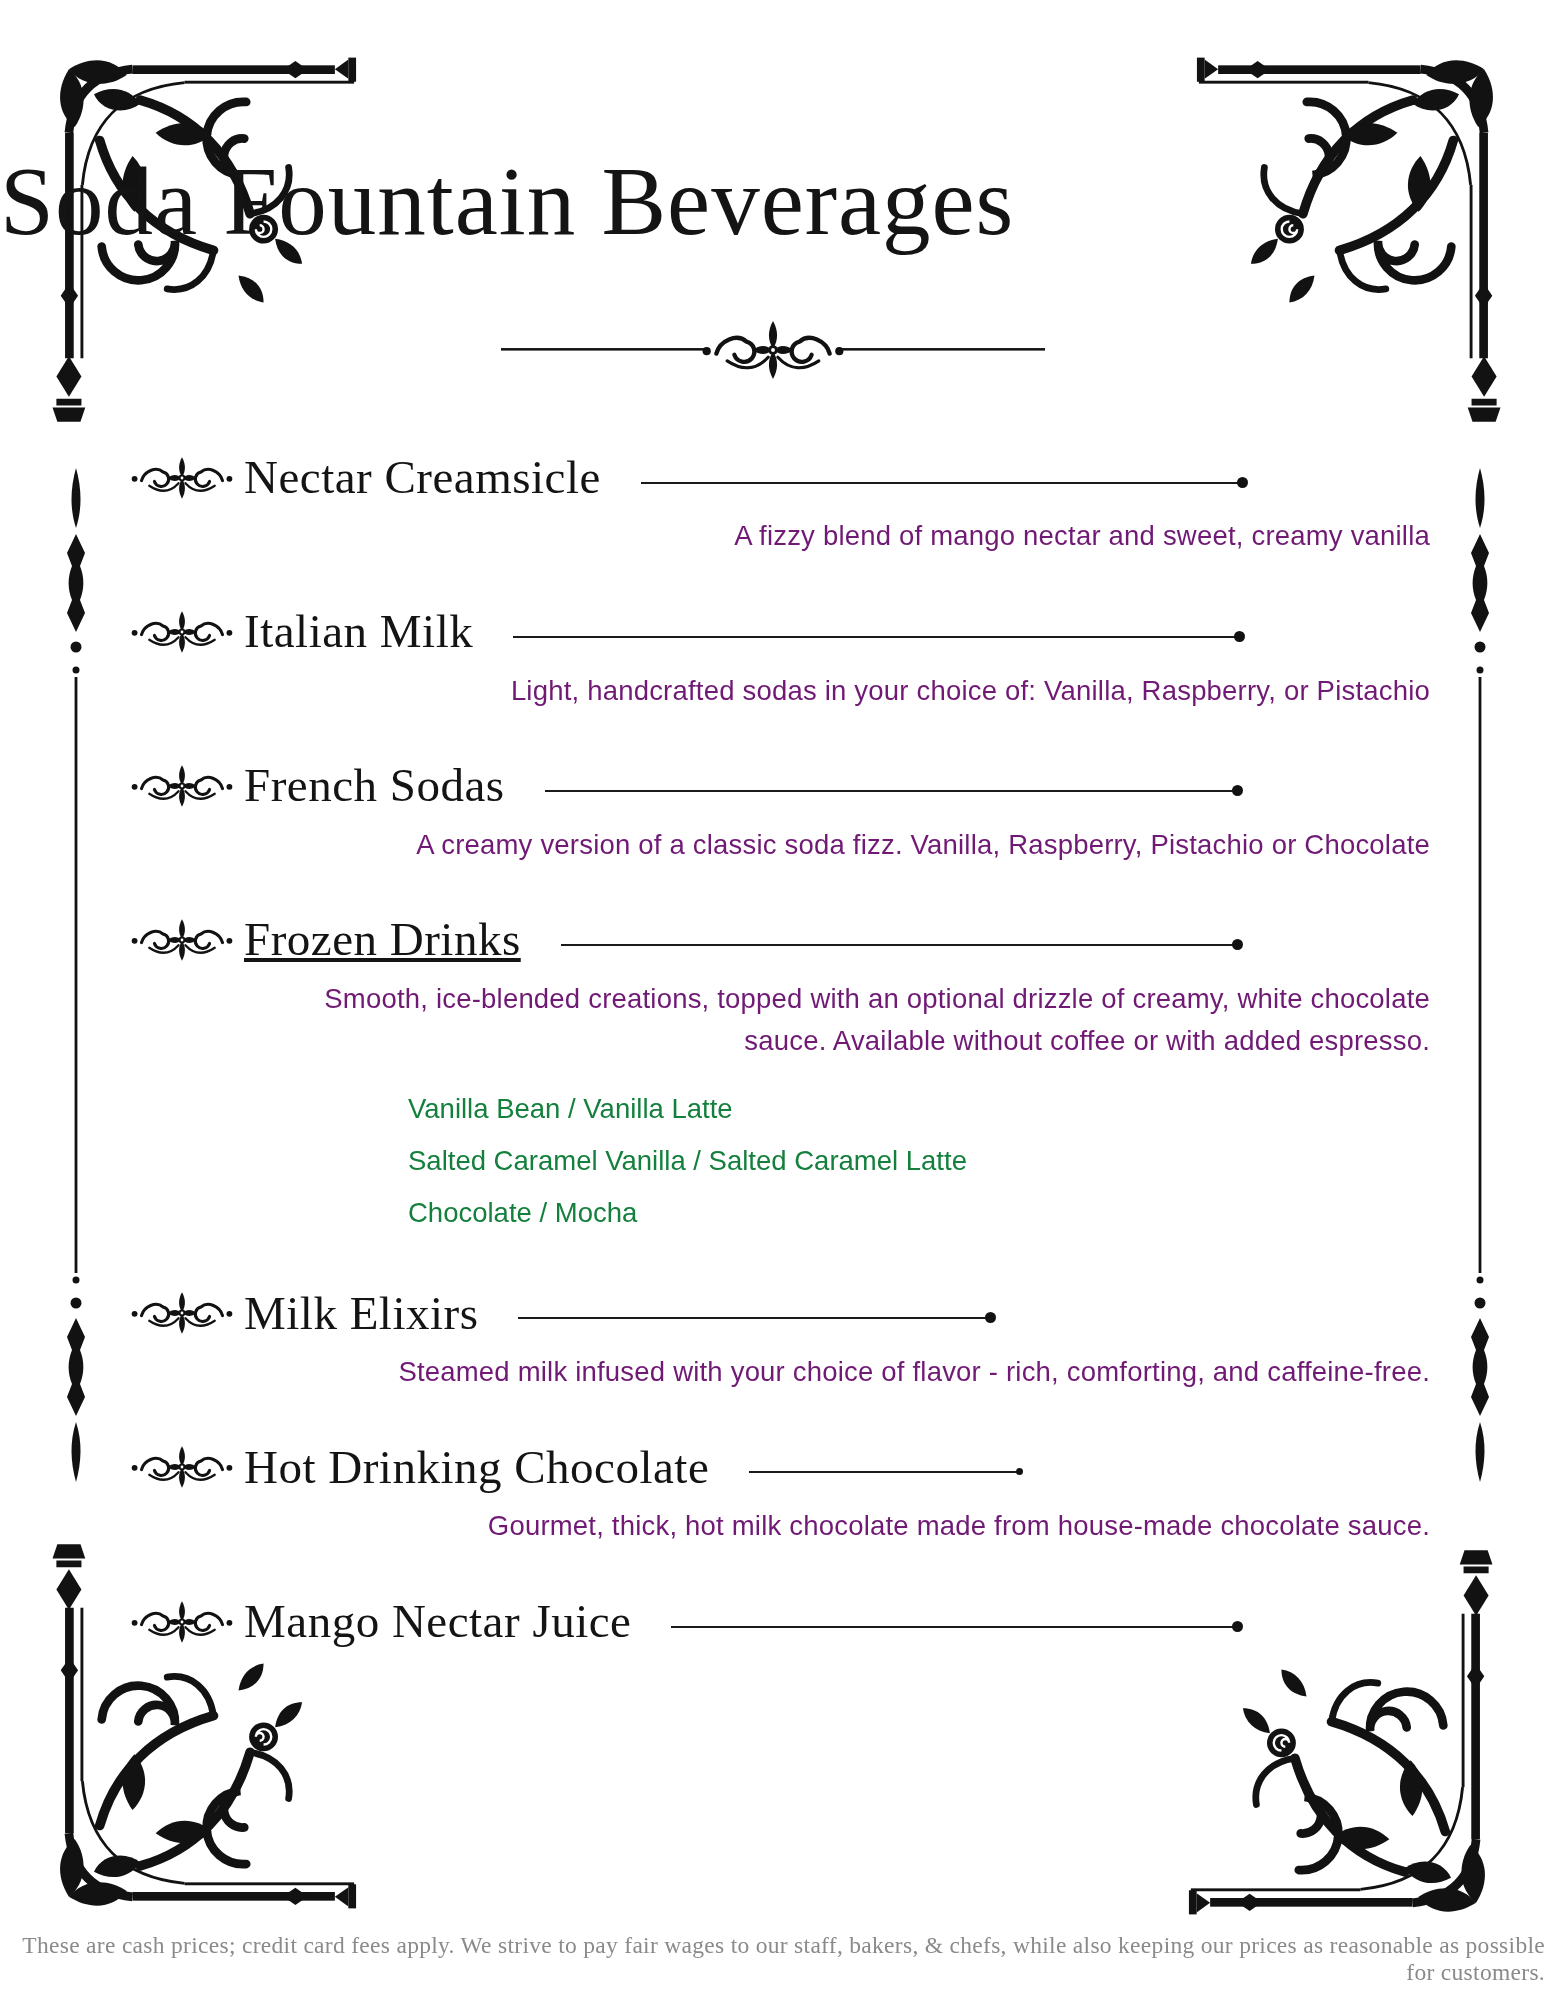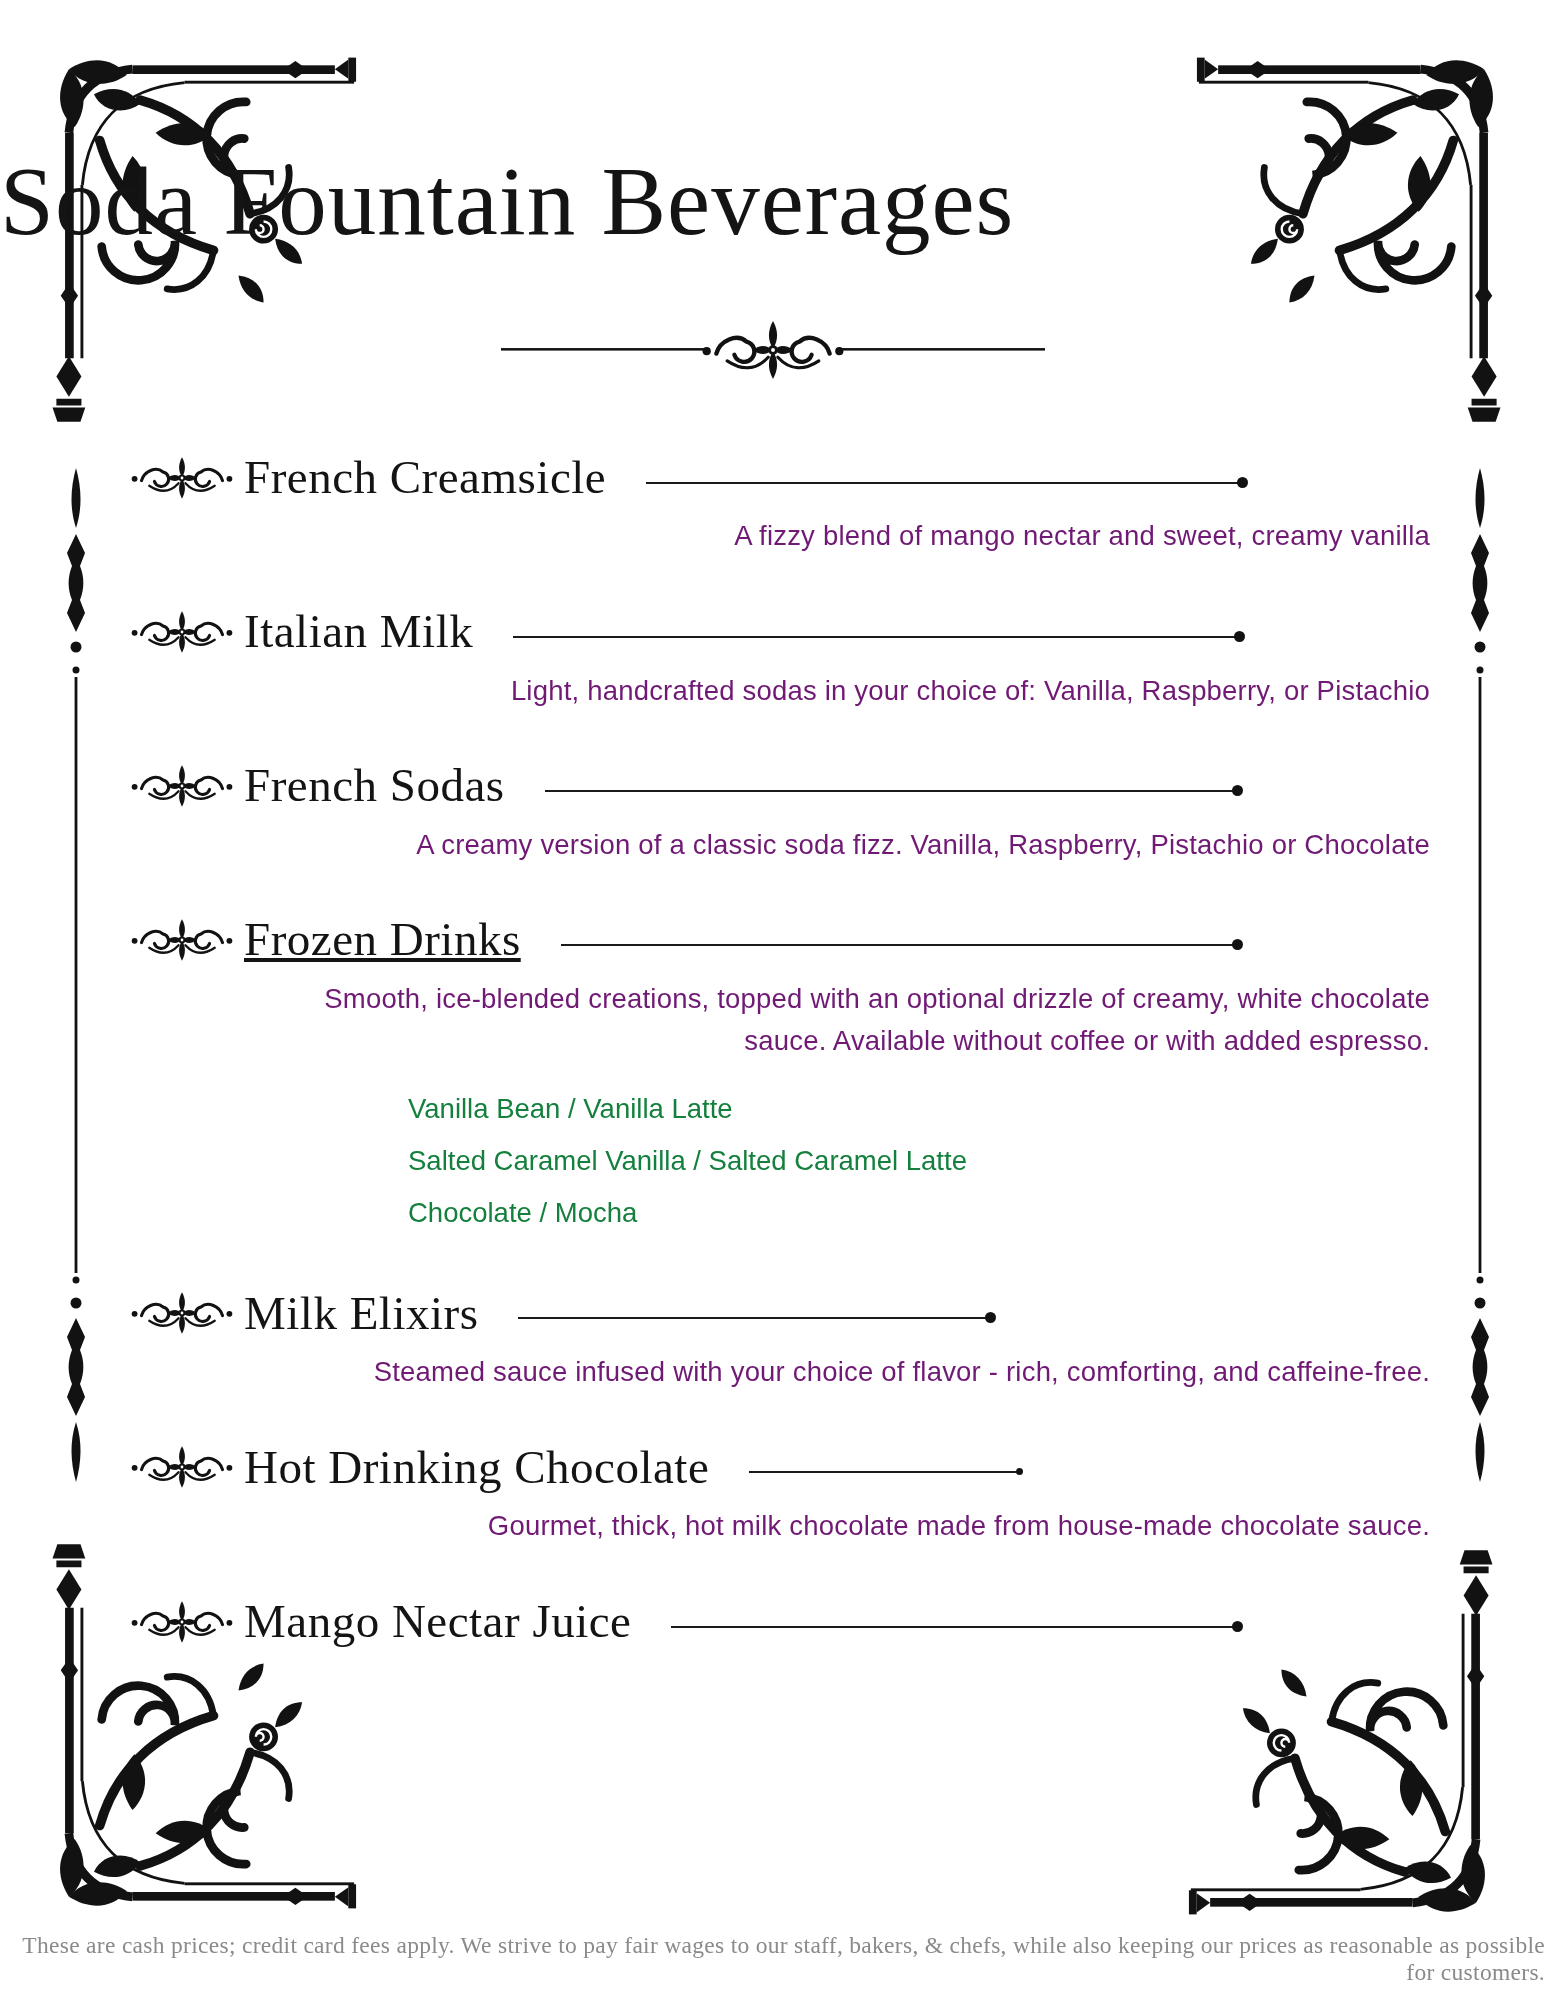--- a/index.html
+++ b/index.html
@@ -190,21 +190,21 @@
         <use href="#divider-orn" xlink:href="#divider-orn" width="100%" height="100%"></use>
       </svg>
   </div>
 
   <main class="menu">
   <section class="menu-item">
     <div class="item-row">
       <svg class="fleuron">
         <use href="#fleuron" xlink:href="#fleuron" width="100%" height="100%"></use>
       </svg>
-      <h2 class="item-name">French Creamsicle</h2>
+      <h2 class="item-name">Nectar Creamsicle</h2>
       <div class="leader"></div>
     </div>
     <p class="item-desc">A fizzy blend of mango nectar and sweet, creamy vanilla</p>
 
   </section>
 
   <section class="menu-item">
     <div class="item-row">
       <svg class="fleuron">
         <use href="#fleuron" xlink:href="#fleuron" width="100%" height="100%"></use>
@@ -245,21 +245,21 @@
   </section>
 
   <section class="menu-item">
     <div class="item-row">
       <svg class="fleuron">
         <use href="#fleuron" xlink:href="#fleuron" width="100%" height="100%"></use>
       </svg>
       <h2 class="item-name">Milk Elixirs</h2>
       <div class="leader"></div>
     </div>
-    <p class="item-desc">Steamed sauce infused with your choice of flavor - rich, comforting, and caffeine-free.</p>
+    <p class="item-desc">Steamed milk infused with your choice of flavor - rich, comforting, and caffeine-free.</p>
 
   </section>
 
   <section class="menu-item">
     <div class="item-row">
       <svg class="fleuron">
         <use href="#fleuron" xlink:href="#fleuron" width="100%" height="100%"></use>
       </svg>
       <h2 class="item-name">Hot Drinking Chocolate</h2>
       <div class="leader"></div>

